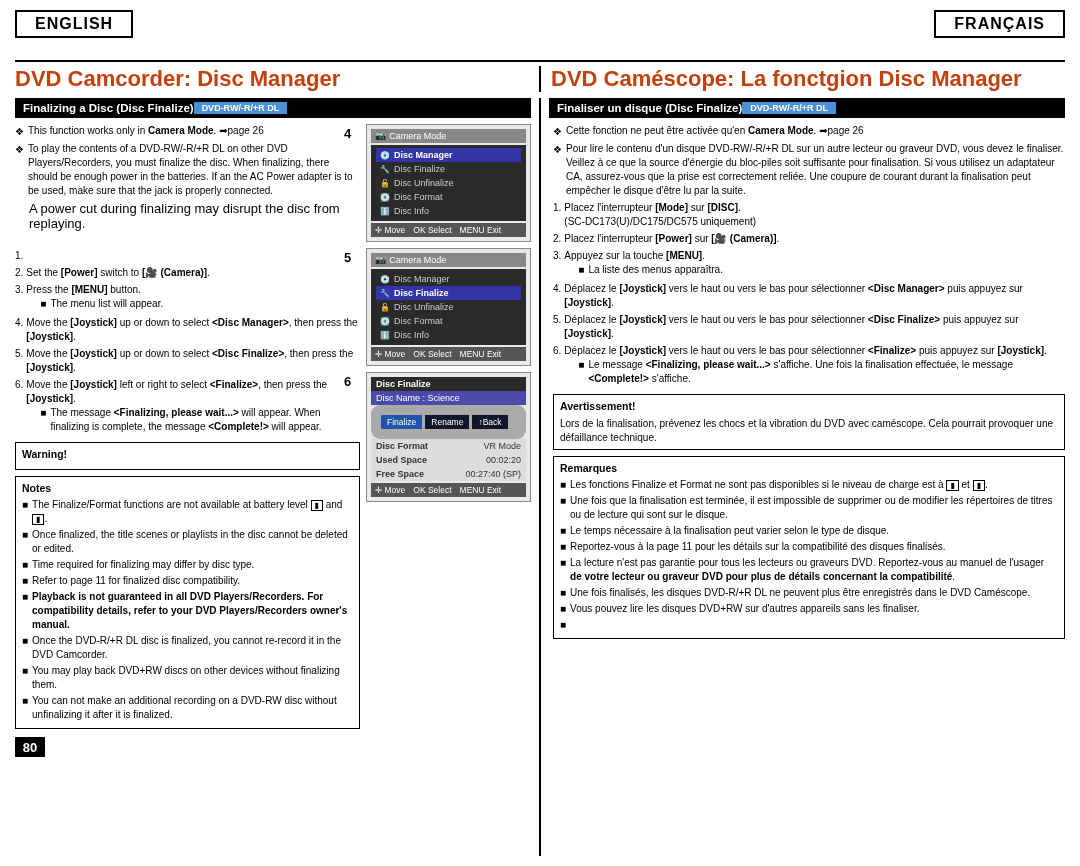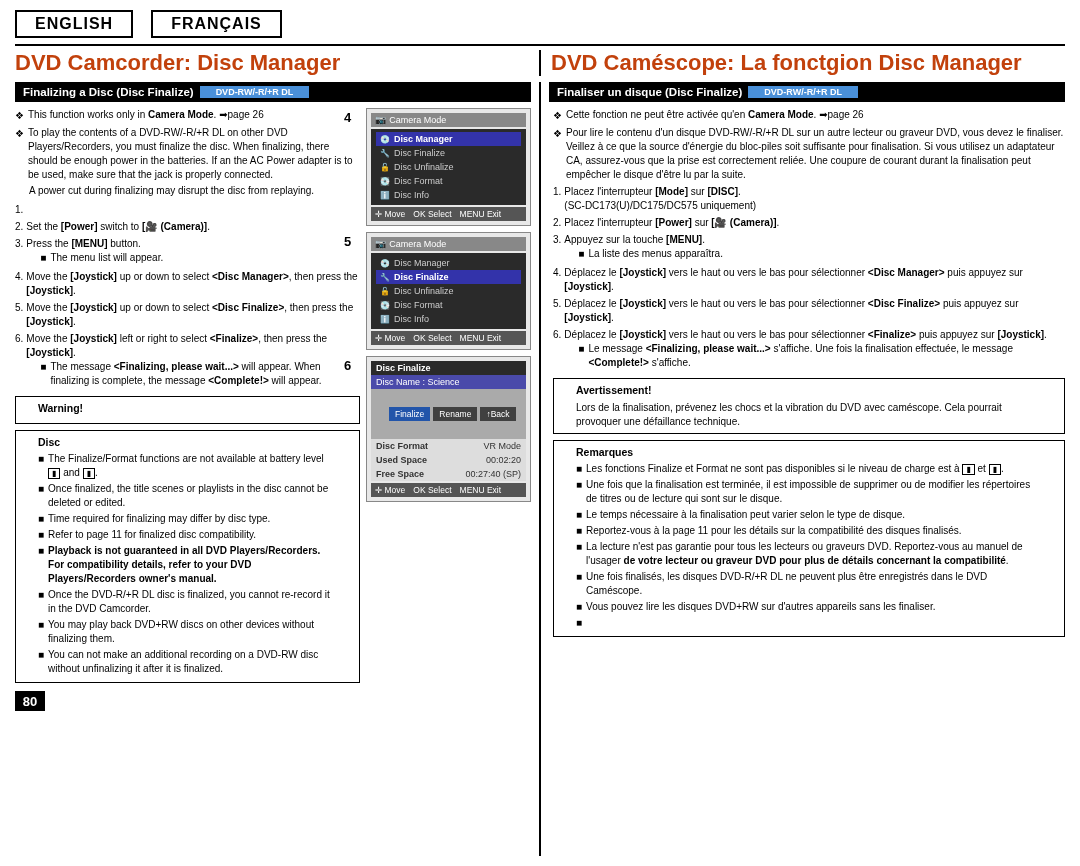--- a/index.html
+++ b/index.html
@@ -14,22 +14,22 @@
     .page {
       width: 1080px;
       height: 866px;
       display: flex;
       flex-direction: column;
       padding: 10px 15px;
     }
     
     .header {
       display: flex;
-      margin-bottom: 6px;
-      gap: 18px;
+      justify-content: space-between;
+      margin-bottom: 22px;
     }
     .lang-box {
       border: 2px solid #000;
       padding: 3px 18px;
       font-weight: bold;
       font-size: 16px;
       letter-spacing: 1px;
     }
     
     .title-row {
@@ -67,29 +67,29 @@
       margin: 0 8px;
     }
     .section-header {
       background: #000;
       color: #fff;
       padding: 4px 8px;
       font-weight: bold;
       font-size: 11.5px;
       display: flex;
       align-items: center;
-      gap: 6px;
+      gap: 0;
       margin-bottom: 6px;
     }
     .dvd-badge-rw {
       background: #4a90d9;
       color: #fff;
       font-size: 9px;
       font-weight: bold;
-      padding: 1px 16px;
+      padding: 1px 8px;
     }
     .left-content {
       display: flex;
       flex: 1;
     }
     .right-content {
       display: flex;
       flex: 1;
     }
     .left-main {
@@ -129,21 +129,21 @@
       font-size: 10px;
       line-height: 1.4;
     }
     .num-list li .num {
       margin-right: 3px;
       flex-shrink: 0;
     }
     
     .warning-box, .notes-box, .remarques-box, .avertissement-box {
       border: 1px solid #000;
-      padding: 4px 22px;
+      padding: 4px 6px;
       margin-top: 6px;
       font-size: 10px;
       line-height: 1.4;
     }
     .warning-box .box-title, .notes-box .box-title,
     .remarques-box .box-title, .avertissement-box .box-title {
       font-weight: bold;
       margin-bottom: 3px;
       font-size: 10.5px;
     }
@@ -195,26 +195,27 @@
     }
     .df-subheader {
       background: #4a4aaa;
       color: #fff;
       font-size: 9px;
       padding: 2px 5px;
     }
     .df-buttons {
       display: flex;
       background: #aaa;
-      padding: 18px;
+      padding: 10px;
       gap: 3px;
       align-items: center;
+      border-radius: 9px;
     }
     .df-btn {
-      background: #404040;
+      background: #0f172a;
       color: #fff;
       font-size: 8.5px;
       padding: 2px 6px;
       border: none;
     }
     .df-btn.active {
       background: #2255aa;
     }
     .df-info-row {
       display: flex;
@@ -276,21 +277,21 @@
         <div class="left-main">
 
           <div class="bullet-item">
             <span class="diamond">❖</span>
             <span>This function works only in <strong>Camera Mode</strong>. ➡page 26</span>
           </div>
           <div class="bullet-item">
             <span class="diamond">❖</span>
             <span>To play the contents of a DVD-RW/-R/+R DL on other DVD Players/Recorders, you must finalize the disc. When finalizing, there should be enough power in the batteries. If an the AC Power adapter is to be used, make sure that the jack is properly connected.</span>
           </div>
-          <div style="margin-left:14px; font-size:10px; margin-bottom:7px;">A power cut during finalizing may disrupt the disc from replaying.</div>
+          <div style="margin-left:14px; font-size:13px; margin-bottom:18px;">A power cut during finalizing may disrupt the disc from replaying.</div>
 
           <ol class="num-list">
             <li>
               <span class="num">1.</span>
             </li>
             <li>
               <span class="num">2.</span>
               <span>Set the <strong>[Power]</strong> switch to <strong>[🎥 (Camera)]</strong>.</span>
             </li>
             <li>
@@ -321,21 +322,21 @@
                   </div>
               </div>
             </li>
           </ol>
 
           <div class="warning-box">
             <div class="box-title">Warning!</div>
           </div>
 
           <div class="notes-box">
-            <div class="box-title">Disc</div>
+            <div class="box-title">Notes</div>
             <div class="small-bullet">
                 <span class="sbullet">■</span>
                 <span>The Finalize/Format functions are not available at battery level <span style="border:1px solid #000; padding:0 3px; font-size:8px;">▮</span> and <span style="border:1px solid #000; padding:0 3px; font-size:8px;">▮</span>.</span>
               </div>
             <div class="small-bullet">
                 <span class="sbullet">■</span>
                 <span>Once finalized, the title scenes or playlists in the disc cannot be deleted or edited.</span>
               </div>
             <div class="small-bullet">
                 <span class="sbullet">■</span>

